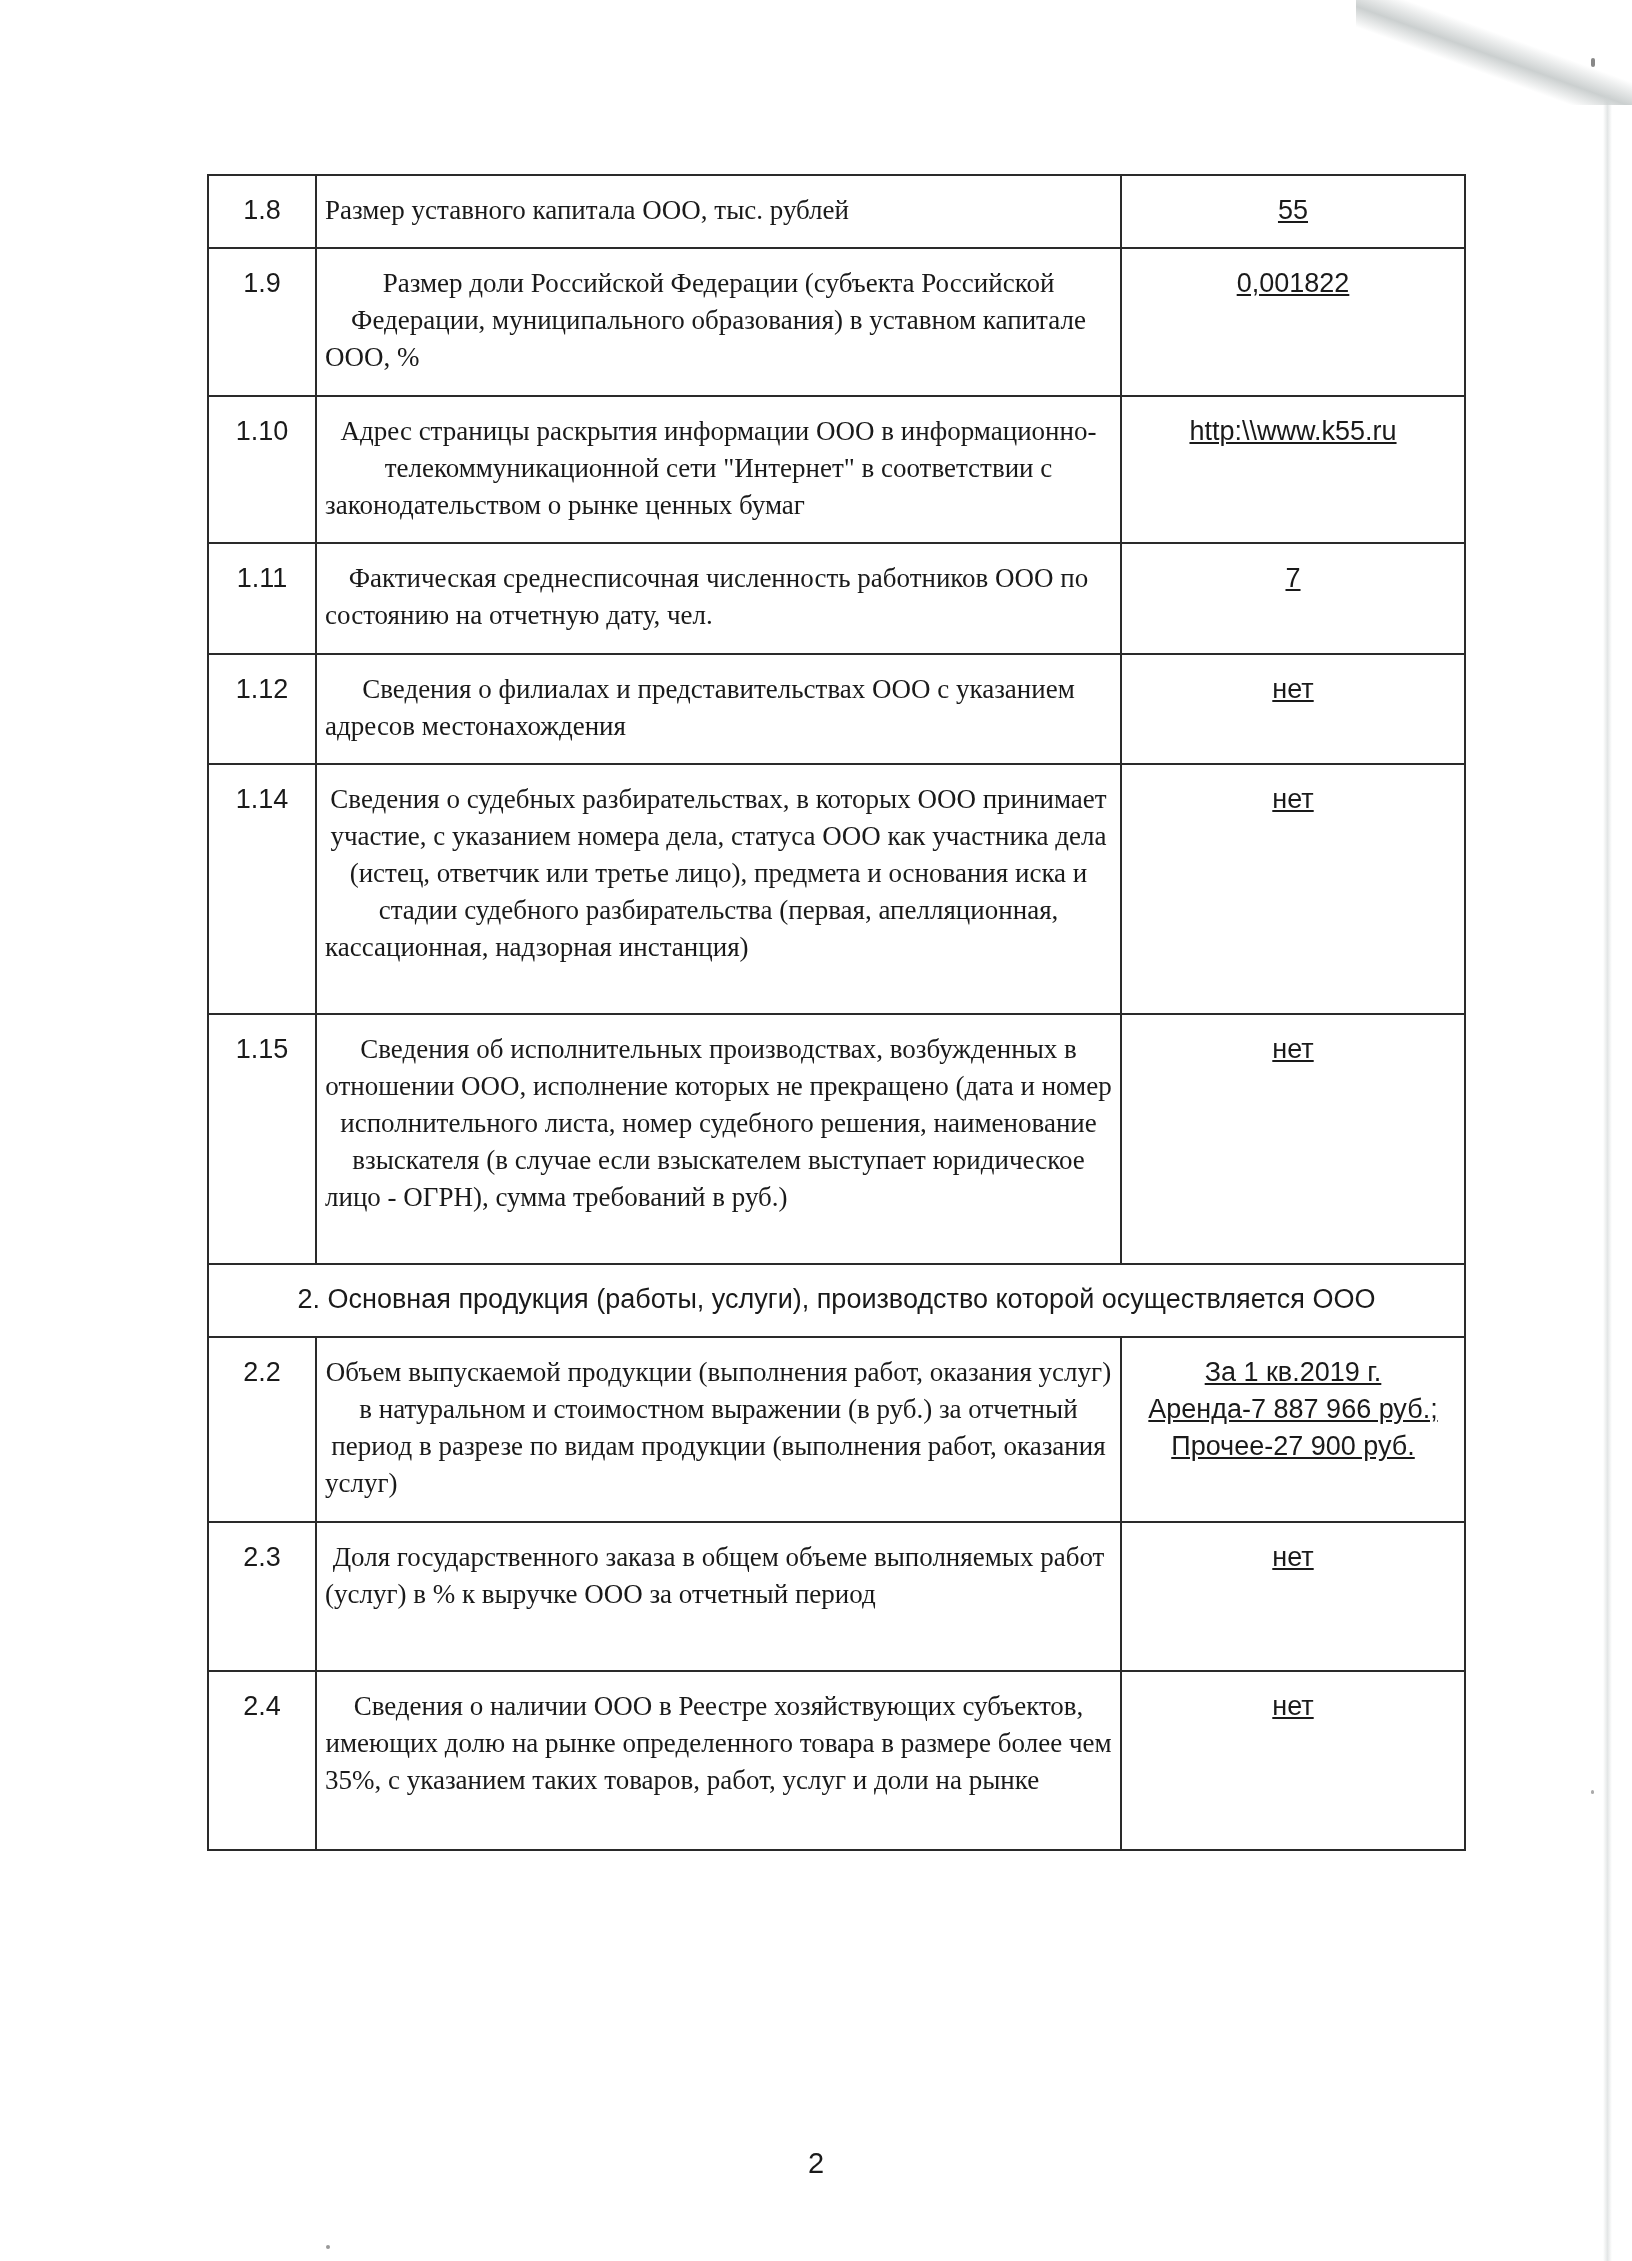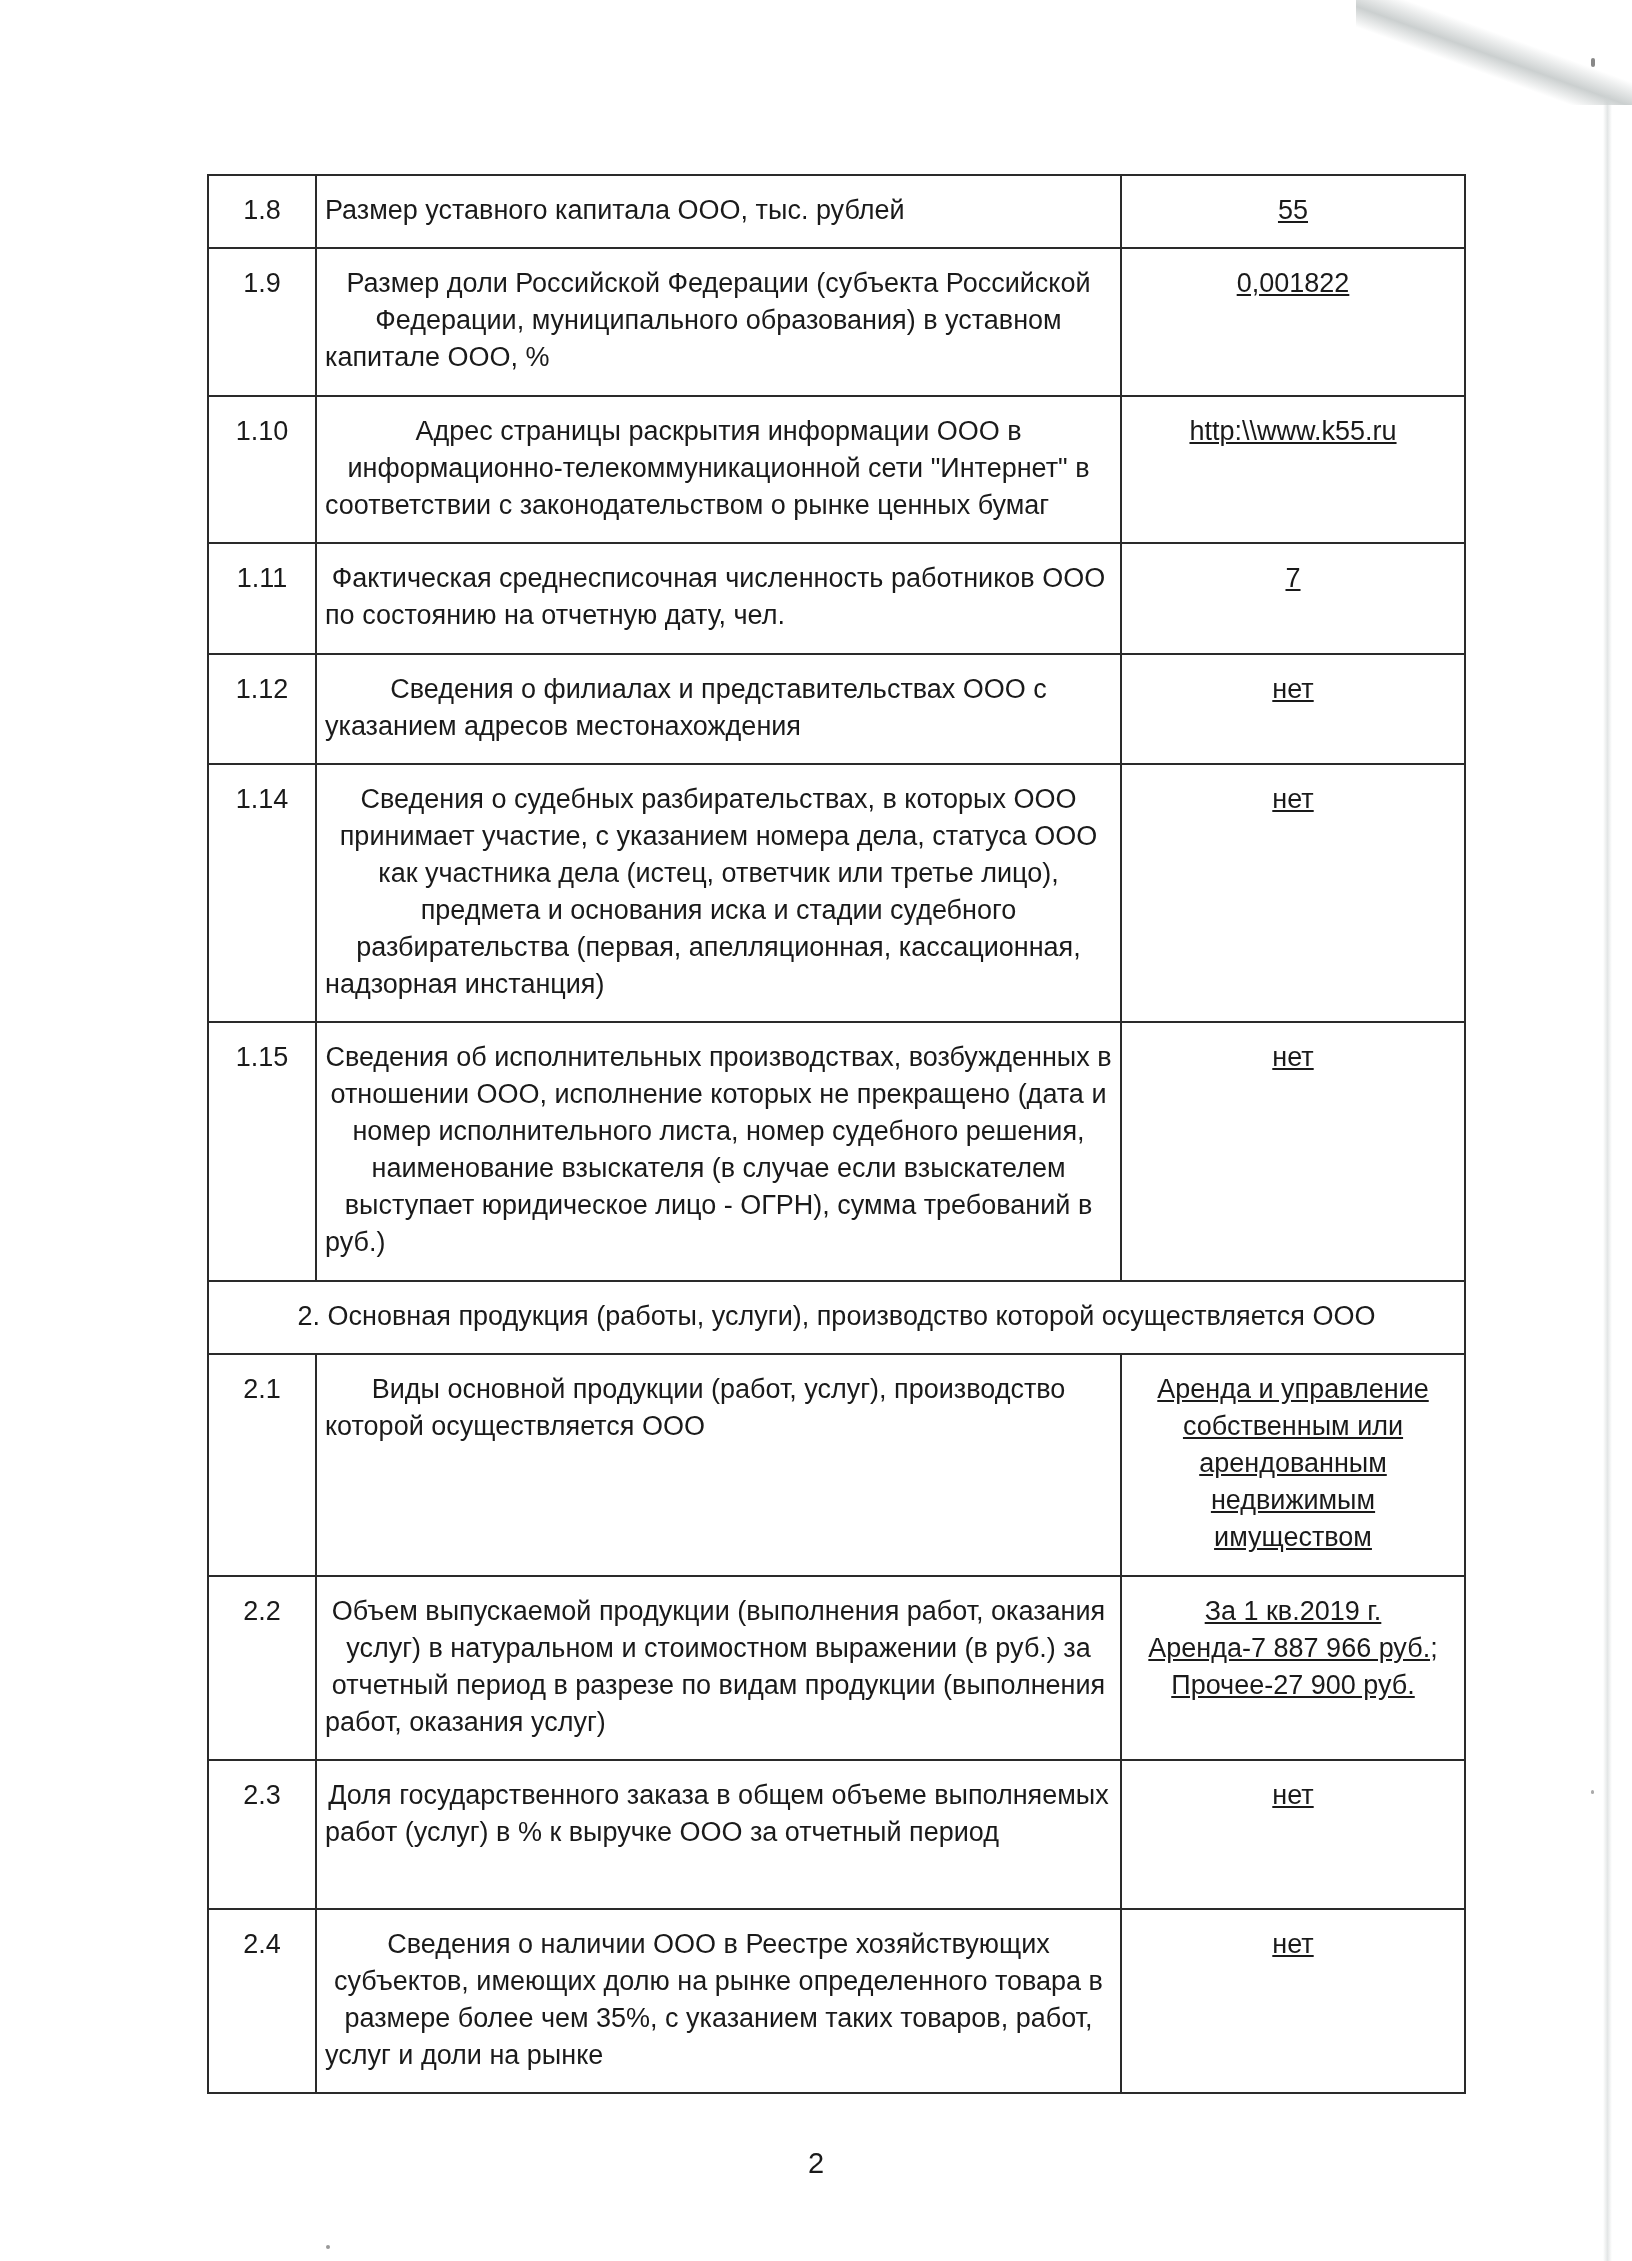--- a/index.html
+++ b/index.html
@@ -29,21 +29,21 @@
     table-layout: fixed;
     font-size: 27px; line-height: 37px;
   }
   table.doc td {
     border: 2px solid #2a2a2a;
     vertical-align: top;
     padding: 16px 8px 18.4px 8px;
     text-align: center;
   }
   td.num { width: 90px; }
-  td.desc { width: 787px; text-align: justify; text-align-last: left; }
+  td.desc { width: 787px; text-align: justify; text-align-last: left; font-family: Liberation Serif, serif; }
   td.val { width: 326px; text-decoration: underline; }
   td.section { padding: 14.5px 8px 16px 8px; }
   .page-number {
     position: absolute; left: 0; width: 1632px; top: 2147px;
     text-align: center; font-size: 29px;
   }
   .speck { position: absolute; width: 4px; height: 9.2px; background: #888; border-radius: 2px; }
 </style>
 </head>
 <body>
@@ -86,25 +86,20 @@
       <td class="val">нет</td>
     </tr>
     <tr style="height:250px">
       <td class="num">1.15</td>
       <td class="desc">Сведения об исполнительных производствах, возбужденных в отношении ООО, исполнение которых не прекращено (дата и номер исполнительного листа, номер судебного решения, наименование взыскателя (в случае если взыскателем выступает юридическое лицо - ОГРН), сумма требований в руб.)</td>
       <td class="val">нет</td>
     </tr>
     <tr style="height:69px">
       <td class="section" colspan="3">2. Основная продукция (работы, услуги), производство которой осуществляется ООО</td>
     </tr>
-    <tr style="height:211px">
-      <td class="num">2.1</td>
-      <td class="desc">Виды основной продукции (работ, услуг), производство которой осуществляется ООО</td>
-      <td class="val">Аренда и управление собственным или арендованным недвижимым имуществом</td>
-    </tr>
     <tr style="height:178px">
       <td class="num">2.2</td>
       <td class="desc">Объем выпускаемой продукции (выполнения работ, оказания услуг) в натуральном и стоимостном выражении (в руб.) за отчетный период в разрезе по видам продукции (выполнения работ, оказания услуг)</td>
       <td class="val">
         <div>За 1 кв.2019 г.</div>
         <div>Аренда-7 887 966 руб.;</div>
         <div>Прочее-27 900 руб.</div>
       </td>
     </tr>
     <tr style="height:149px">

